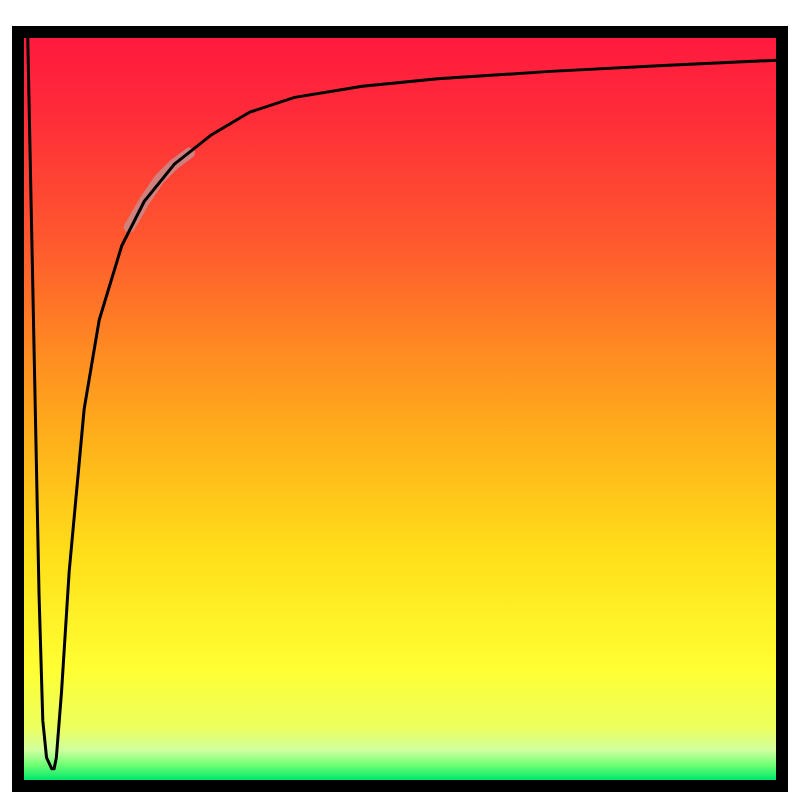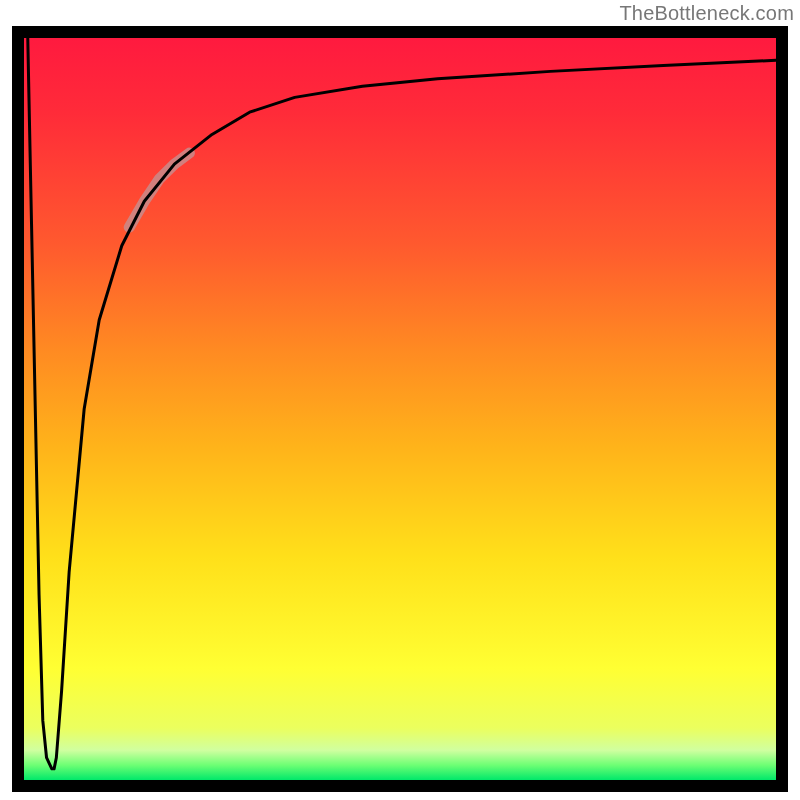--- a/index.html
+++ b/index.html
@@ -70,21 +70,20 @@
     stroke: #c98b8b;
     stroke-opacity: 0.85;
     stroke-width: 10;
     stroke-linecap: round;
   }
 </style>
 </head>
 <body>
 
 <div class="stage">
-  <div class="attribution">TheBottleneck.com</div>
 
   <div class="frame" style="left: 12px; top: 26px; width: 776px; height: 766px;">
     <div class="gradient"></div>
 
     <svg class="curve" viewBox="0 0 100 100" preserveAspectRatio="none">
       <path class="curve-highlight" d="M14.00 25.50 L16.00 22.00 L18.00 19.00 L20.00 17.00 L22.00 15.50" style="stroke-width: 1.463;"></path>
       <path class="curve-main" d="M0.50 0.00 L1.00 25.00 L2.00 75.00 L2.50 92.00 L3.00 97.00 L3.70 98.50 L4.00 98.50 L4.30 97.00 L5.00 88.00 L6.00 72.00 L8.00 50.00 L10.00 38.00 L13.00 28.00 L16.00 22.00 L20.00 17.00 L25.00 13.00 L30.00 10.00 L36.00 8.00 L45.00 6.50 L55.00 5.50 L70.00 4.50 L85.00 3.70 L100.00 3.00" style="stroke-width: 0.399;"></path>
     </svg>
   </div>
 </div>

